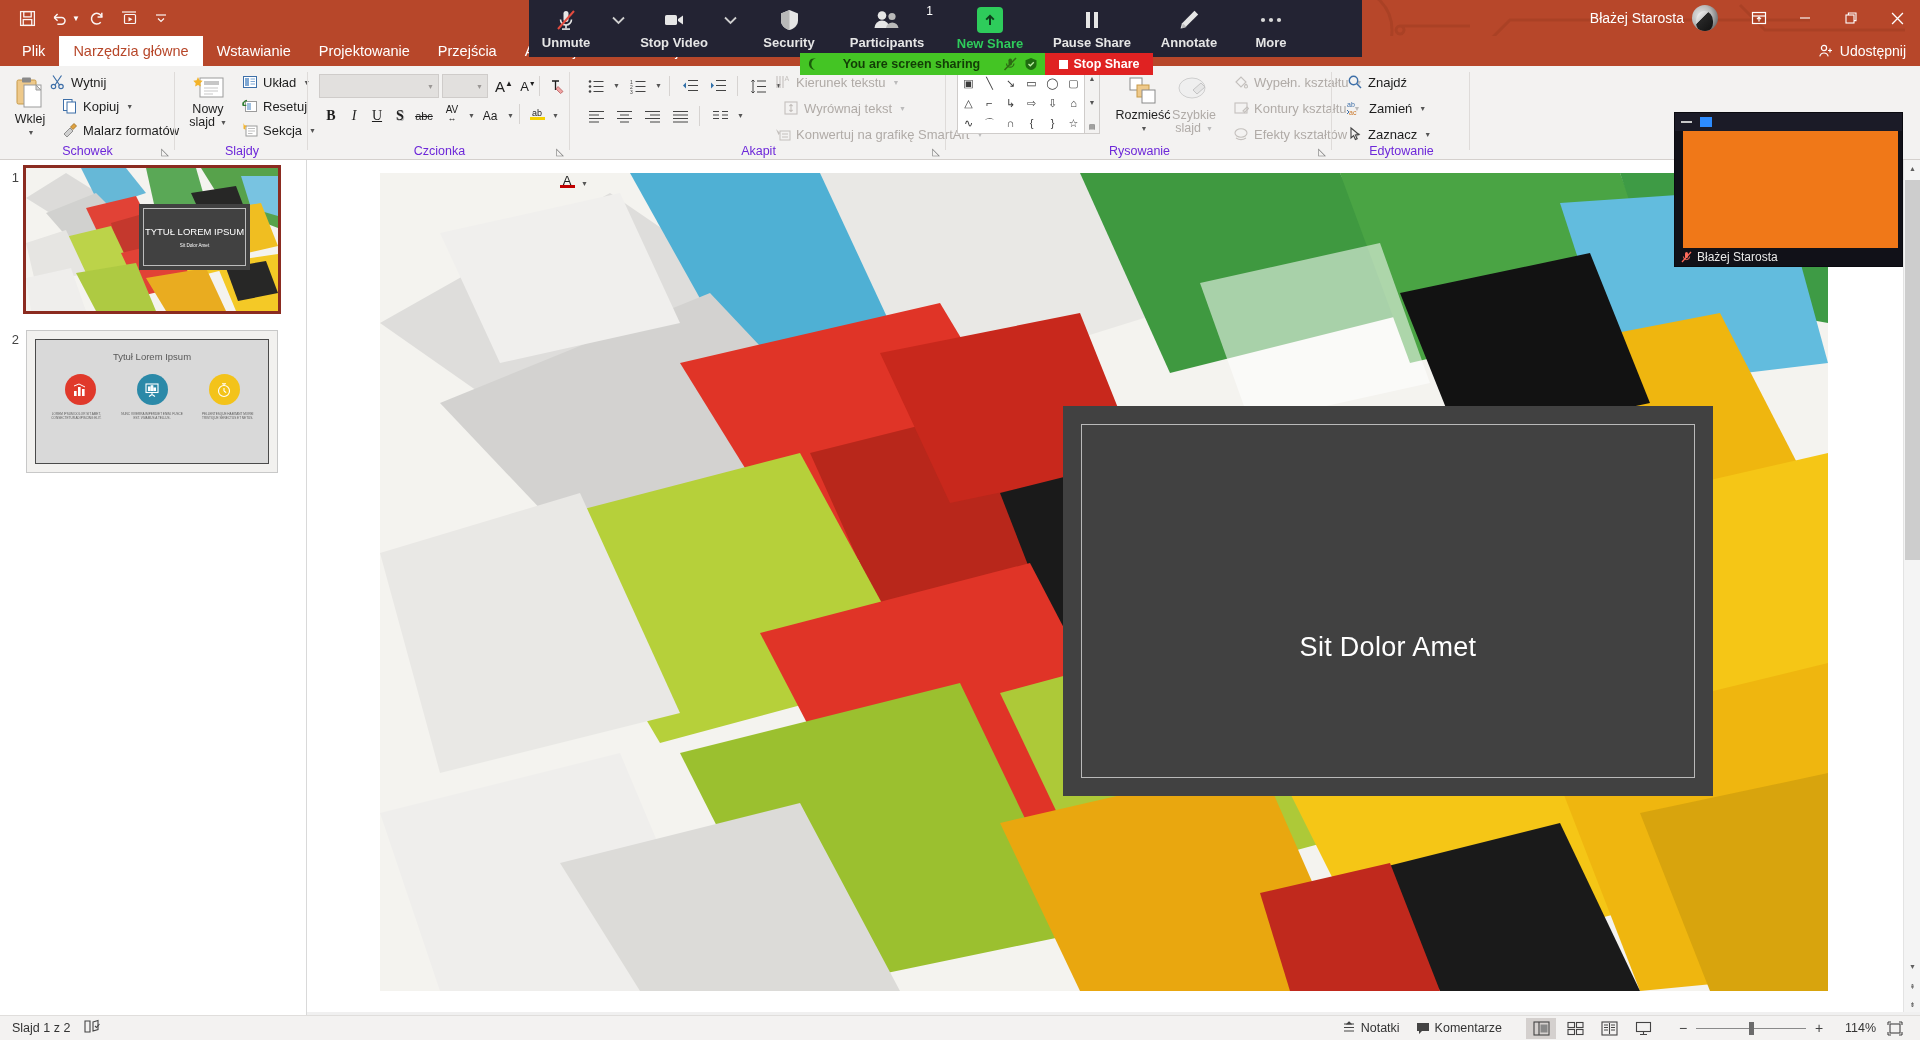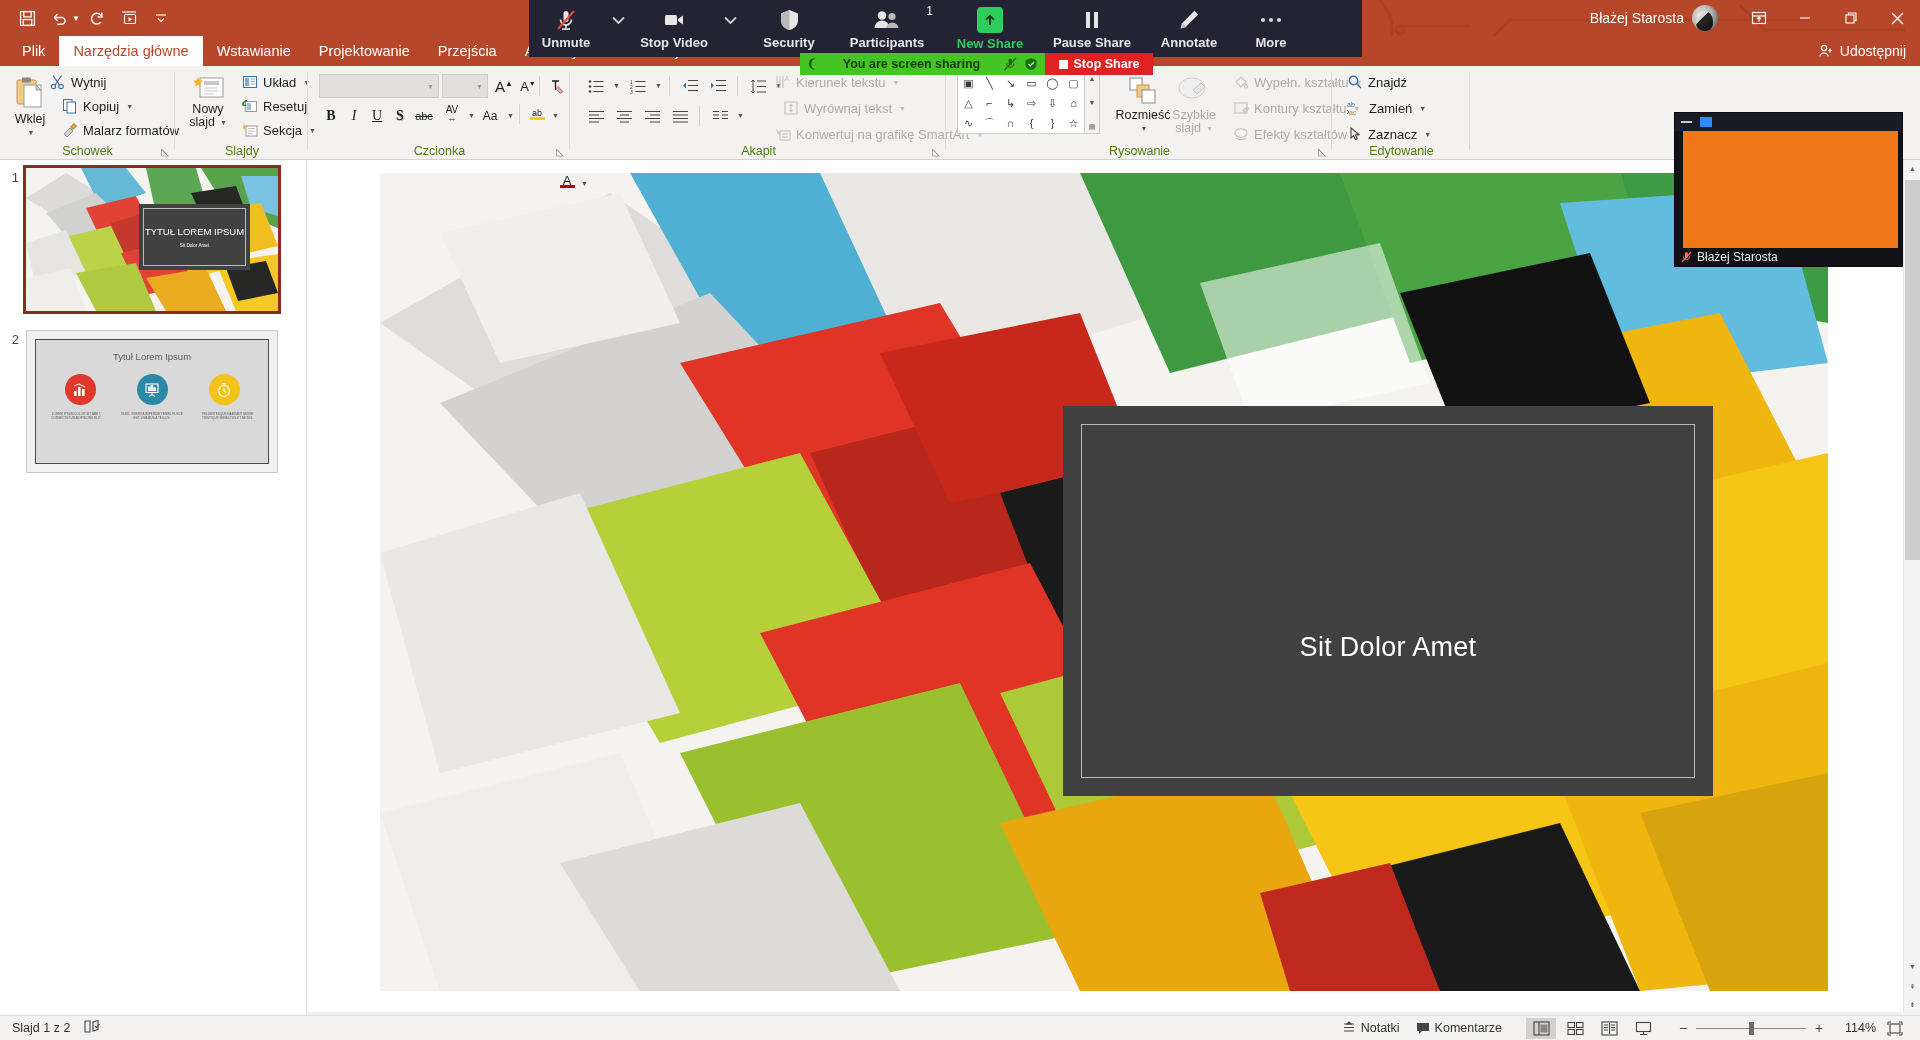--- a/index.html
+++ b/index.html
@@ -64,21 +64,21 @@
   }
 
   
   #ribbon {
     position: absolute; left: 0; top: 66px; width: 1920px; height: 94px;
     background: #f3f2f1; border-bottom: 1px solid #d4d0cd;
   }
   .grp { position: absolute; top: 0; height: 94px; }
   .grp-label {
     position: absolute; bottom: 2px; left: 0; width: 100%;
-    text-align: center; font-size: 12.5px; color: #4d7c0f; white-space: nowrap;
+    text-align: center; font-size: 12.5px; color: #6d28d9; white-space: nowrap;
   }
   .grp-sep { position: absolute; top: 6px; width: 1px; height: 78px; background: #dedbd9; }
   .dlg-launch { position: absolute; bottom: 3px; font-size: 10px; color: #777; cursor: pointer; }
 
   .btn-v {
     display: flex; flex-direction: column; align-items: center; justify-content: flex-start;
     cursor: pointer; color: #1e1e1e; font-size: 12.5px; line-height: 13px; text-align: center;
   }
   .btn-h {
     display: flex; align-items: center; gap: 5px; cursor: pointer;

